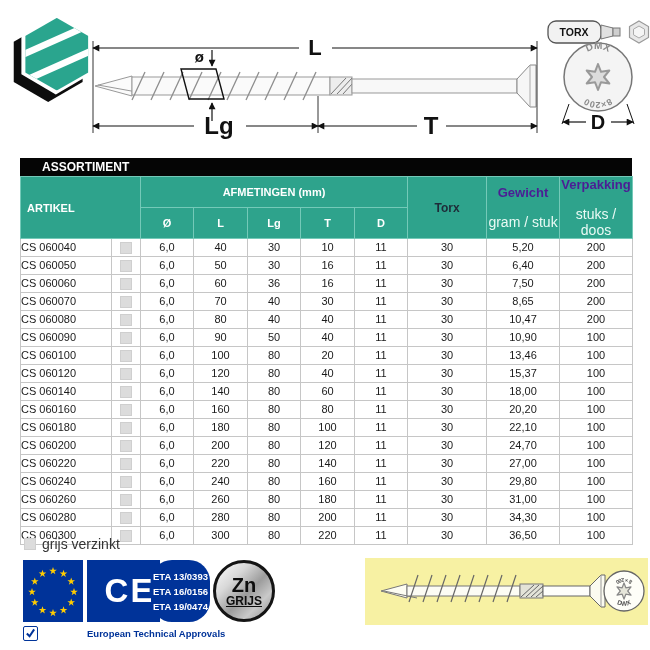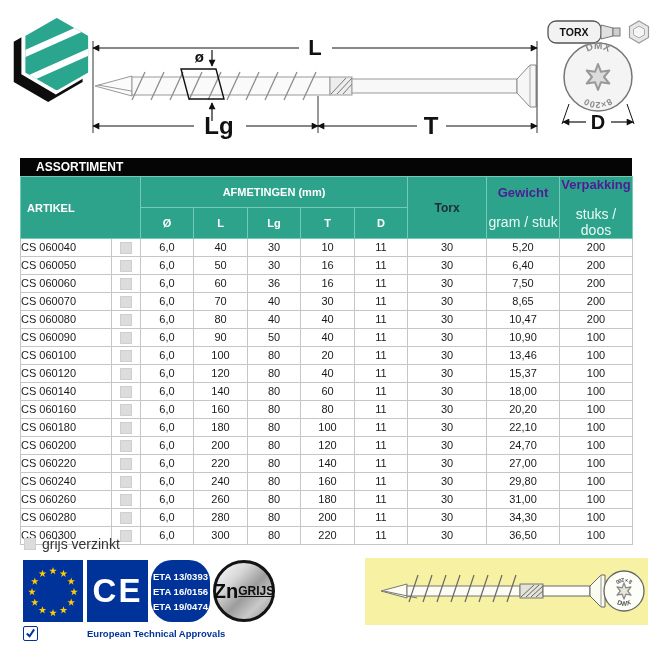--- a/index.html
+++ b/index.html
@@ -7,21 +7,21 @@
         font-family:"Liberation Sans",sans-serif;color:#111;}
   svg{font-family:"Liberation Sans",sans-serif;}
 
   
   #brand-logo{position:absolute;left:8px;top:10px;}
   #drawing{position:absolute;left:0;top:0;}
 
   
   #table-wrap{position:absolute;left:20px;top:158px;width:612px;}
   #table-title{background:#050505;color:#fff;font-size:12px;font-weight:bold;
-               height:18px;line-height:18px;padding-left:16px;box-sizing:border-box;}
+               height:18px;line-height:18px;padding-left:22px;box-sizing:border-box;}
   table{border-collapse:collapse;table-layout:fixed;width:612px;font-size:11px;}
   th{background:#2ea38c;border:1px solid #74c9b8;color:#fff;font-weight:bold;padding:0;}
   th.hrow1{height:22px;} th.hrow2{height:22px;}
   th.artikel{text-align:left;padding-left:6px;font-size:11px;}
   th.dark{color:#1e2b38;font-size:12px;}
   th .sub{display:block;font-size:14px;font-weight:normal;color:#eafaf5;margin-top:14px;}
   th .main{display:block;font-size:13px;font-weight:bold;color:#4c1d95;}
   td{border:1px solid #c6c6c6;height:17px;text-align:center;padding:0;color:#1a1a1a;
      font-size:11px;line-height:17px;overflow:hidden;}
   td.c-art{text-align:left;margin-left:16px;}
@@ -29,29 +29,29 @@
       vertical-align:middle;}
 
   
   #footnote{position:absolute;left:24px;top:536px;font-size:14px;color:#333;
             display:flex;align-items:center;gap:6px;}
   #footnote .sw{width:10px;height:10px;}
 
   
   .badge{position:absolute;top:560px;background:#003399;}
   #eu-flag{left:23px;width:60px;height:62px;}
-  #ce-mark{left:87px;width:61px;height:62px;display:flex;align-items:center;justify-content:center;}
+  #ce-mark{left:87px;width:61px;height:62px;display:flex;align-items:center;justify-content:center;padding-left:12px;}
   #ce-mark span{color:#fff;font-size:33px;font-weight:bold;letter-spacing:2px;line-height:62px;}
   #eta-box{left:151px;width:59px;height:62px;display:flex;flex-direction:column;
            justify-content:center;gap:4px;border-radius:21px;}
   #eta-box div{color:#fff;font-size:9.5px;font-weight:bold;text-align:center;}
   #zn-badge{position:absolute;left:213px;top:560px;width:56px;height:56px;border-radius:50%;
             border:3px solid #141414;box-sizing:content-box;
             background:linear-gradient(135deg,#fdfdfd 0%,#d8d8d8 30%,#9c9c9c 55%,#c9c9c9 75%,#8f8f8f 100%);
-            display:flex;flex-direction:row;align-items:center;justify-content:center;}
+            display:flex;flex-direction:column;align-items:center;justify-content:center;}
   #zn-badge .zn{font-size:20px;font-weight:bold;color:#0d0d0d;line-height:20px;}
   #zn-badge .grijs{font-size:12px;font-weight:bold;color:#0d0d0d;line-height:13px;text-decoration:underline;}
 
   #approvals{position:absolute;left:23px;top:626px;display:flex;align-items:center;gap:5px;}
   #approvals .box{width:13px;height:13px;border:1.5px solid #003399;border-radius:2px;
                   background:#fff;display:flex;align-items:center;justify-content:center;}
   #approvals .label{color:#003399;font-size:9.5px;font-weight:bold;padding-left:44px;}
 
   
   #yellow-box{position:absolute;left:365px;top:558px;width:283px;height:67px;background:#f7f1a3;}

